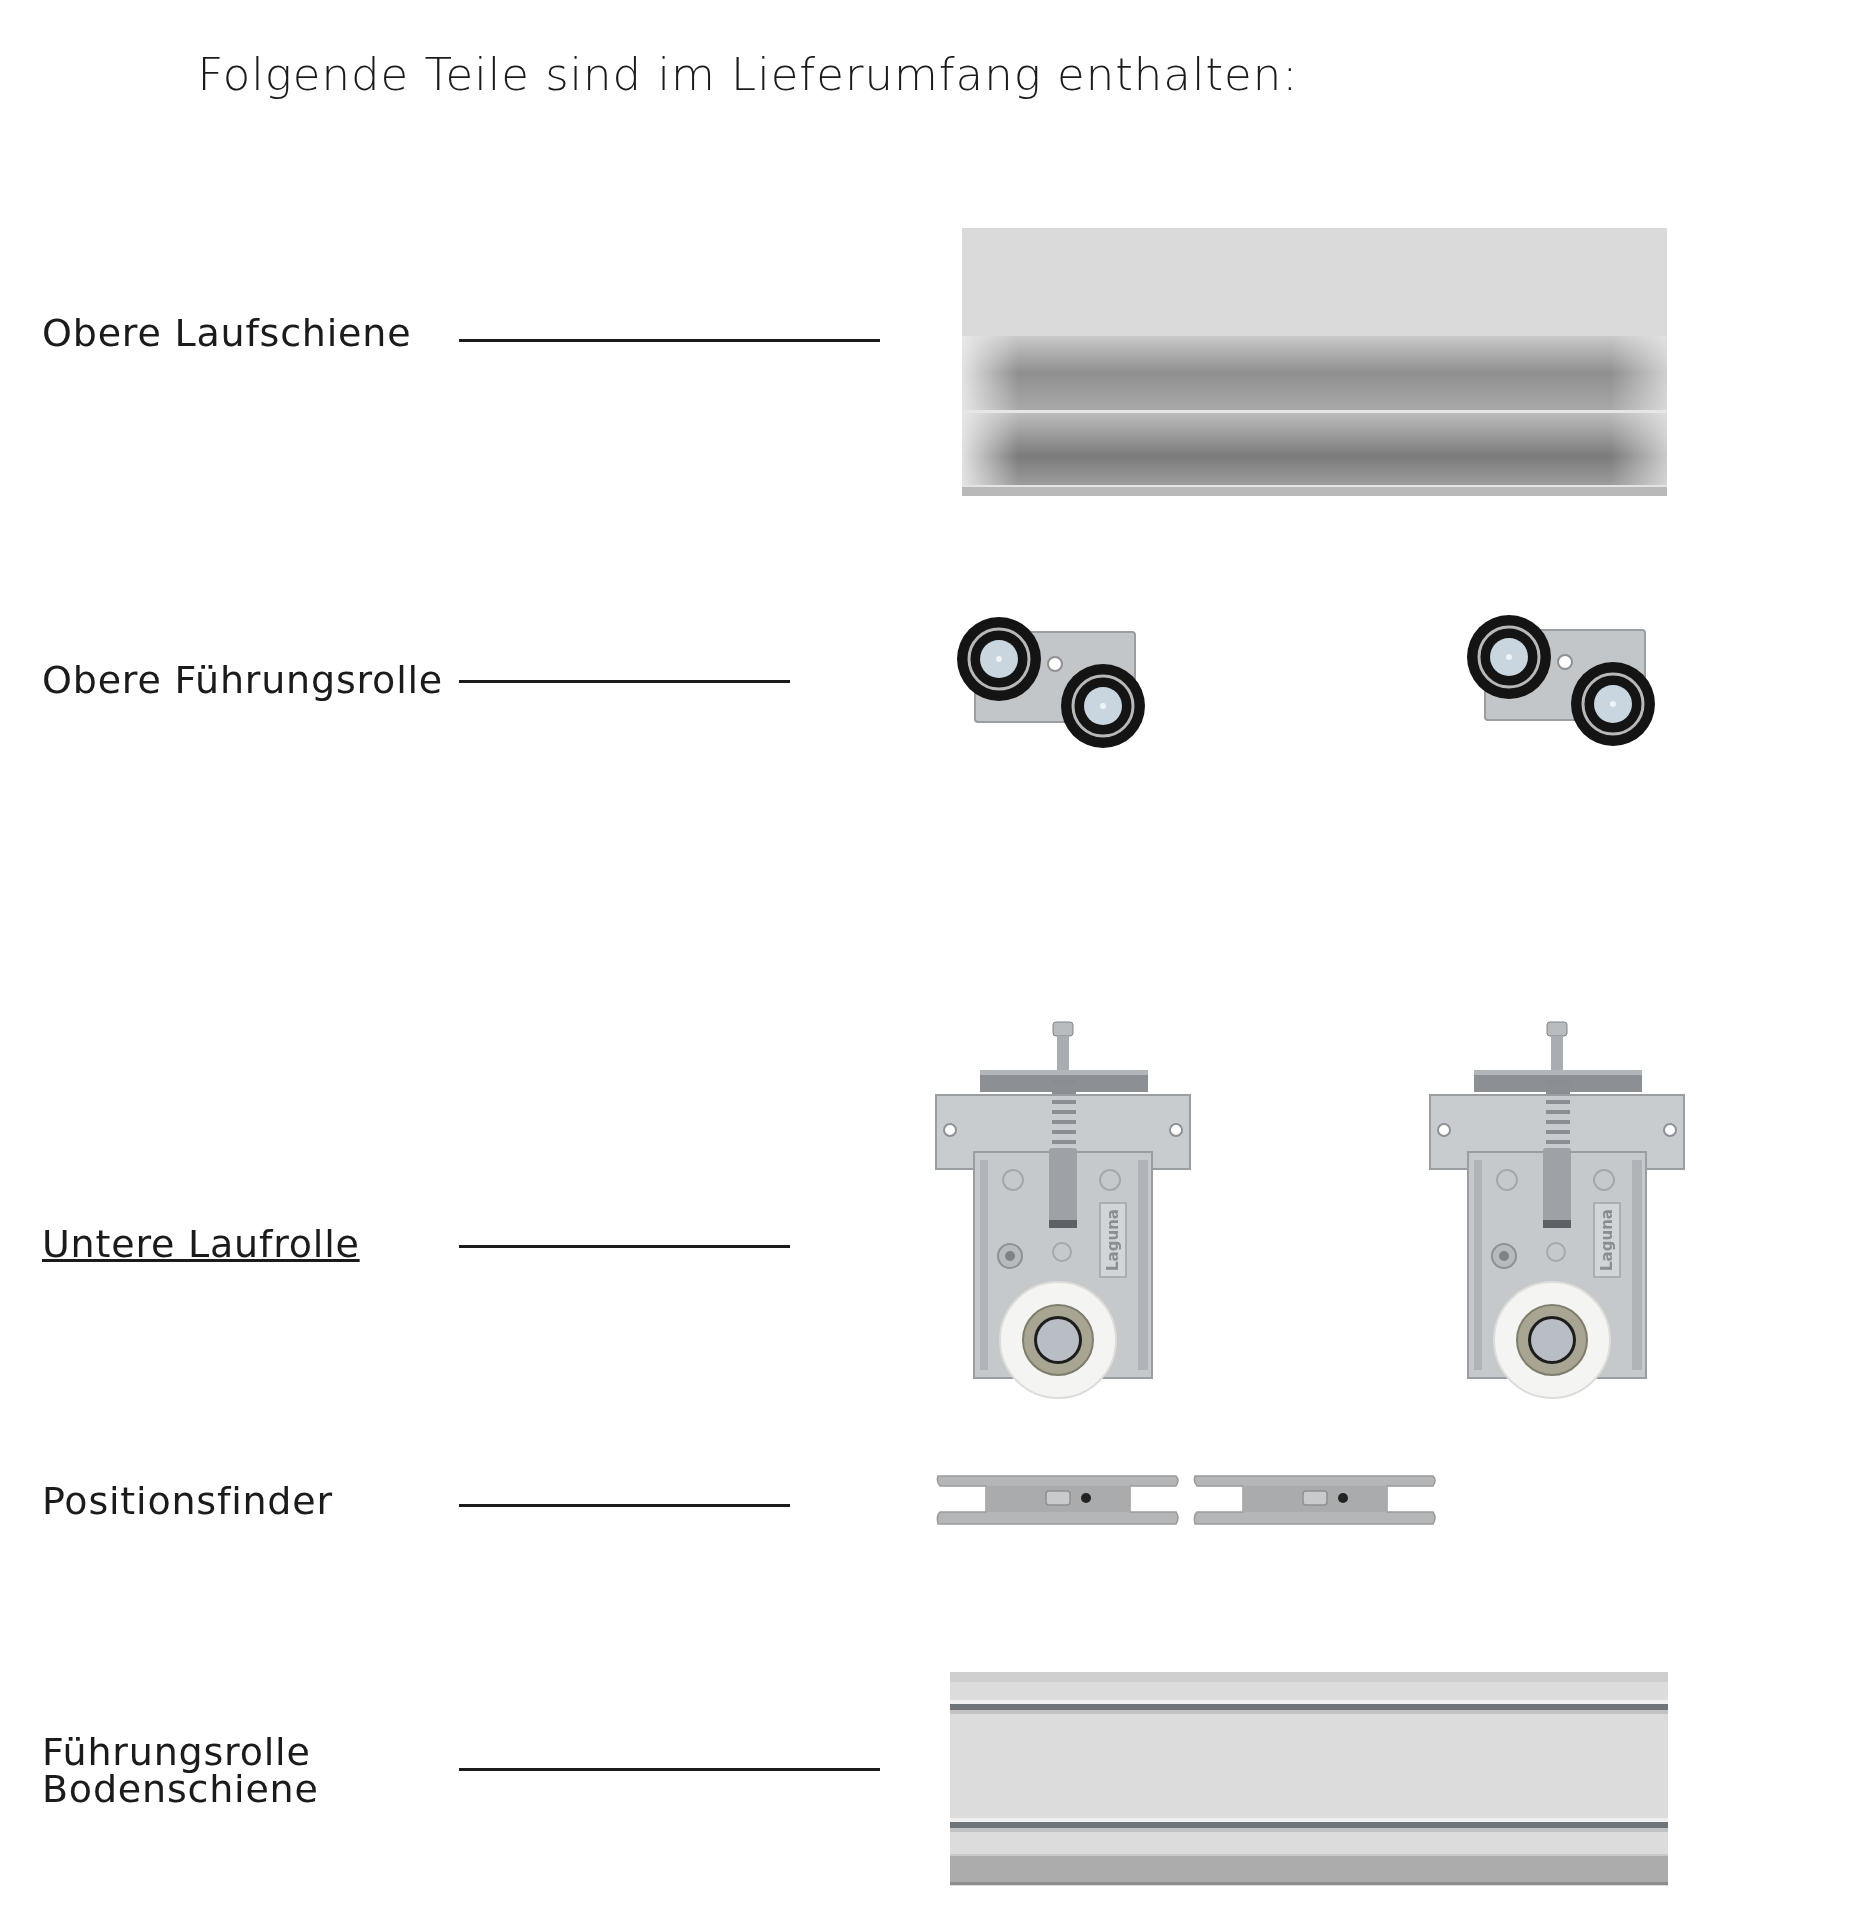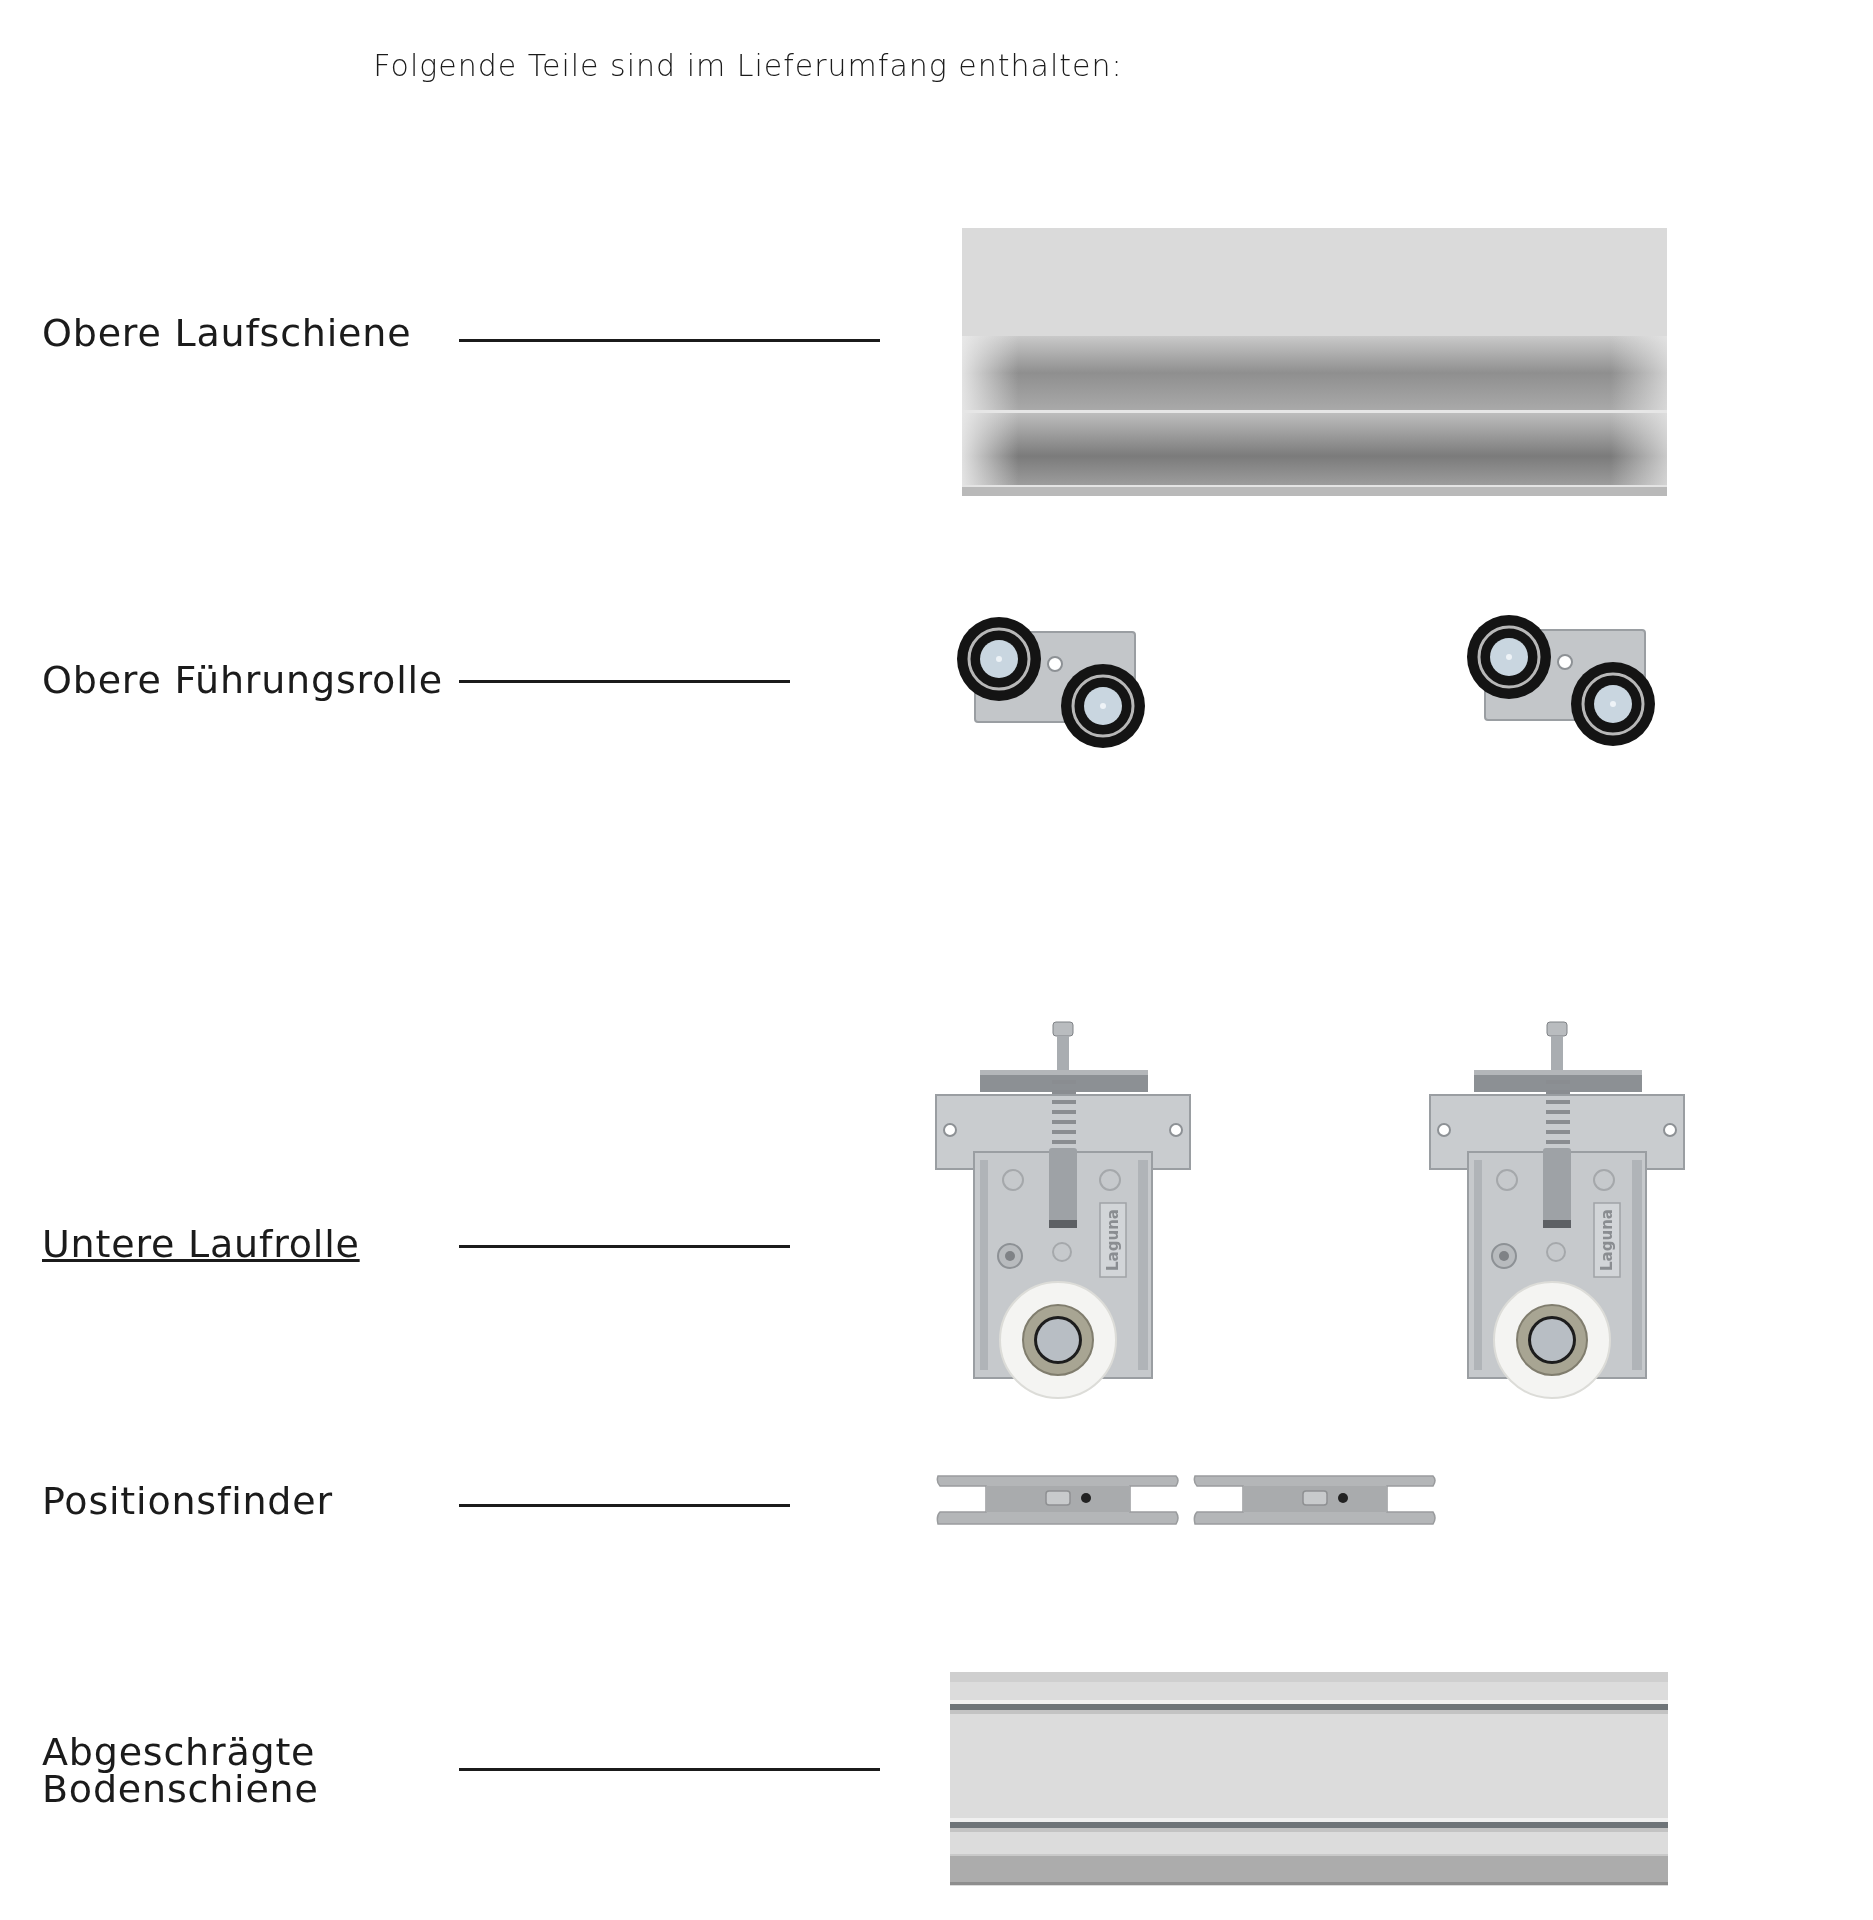--- a/index.html
+++ b/index.html
@@ -3,21 +3,21 @@
   <meta charset="utf-8">
   <style>
     html, body { margin: 0; padding: 0; background: #ffffff; }
     body {
       width: 1873px; height: 1920px; position: relative; overflow: hidden;
       font-family: "DejaVu Sans", "Liberation Sans", sans-serif;
       color: #1b1b1b;
     }
     .title {
       position: absolute; left: 0; top: 48px; width: 1496px;
-      text-align: center; font-size: 30px; font-weight: 300; letter-spacing: 1px;
+      text-align: center; font-size: 45px; font-weight: 300; letter-spacing: 1px;
       white-space: nowrap;
     }
     .label {
       position: absolute; left: 42px; font-size: 38px; letter-spacing: 0.8px;
       line-height: 37px; white-space: pre-line;
     }
     .leader {
       position: absolute; left: 459px; height: 3px; background: #1b1b1b;
     }
     .part { position: absolute; }
@@ -190,21 +190,21 @@
 
 <div class="part" style="left:1191px; top:1472px;">
   <svg width="248" height="58" viewBox="0 0 248 58">
     <path d="M4 4 Q2 10 6 14 L52 14 L52 40 L6 40 Q2 44 4 52 L242 52 Q246 46 242 40 L196 40 L196 14 L242 14 Q246 8 242 4 Z" fill="#b4b6b8" stroke="#9a9c9e" stroke-width="1.5"></path>
     <rect x="52" y="14" width="144" height="26" fill="#a9abad"></rect>
     <rect x="112" y="19" width="24" height="14" rx="3" fill="#c8cacc" stroke="#8e9092" stroke-width="1.5"></rect>
     <circle cx="152" cy="26" r="5" fill="#222"></circle>
   </svg>
 </div>
 
-<div class="label" style="top:1734px;">Abgeschrägte
+<div class="label" style="top:1734px;">Führungsrolle
 Bodenschiene</div>
 <div class="leader" style="top:1768px; width:421px;"></div>
 
 <div class="part" style="left:950px; top:1670px;">
   <svg width="720" height="220" viewBox="0 0 720 220">
     <rect x="0" y="2" width="718" height="214" fill="#dcdcdc"></rect>
     <rect x="0" y="2" width="718" height="10" fill="#cfcfcf"></rect>
     <rect x="0" y="30" width="718" height="4" fill="#f0f0f0"></rect>
     <rect x="0" y="34" width="718" height="6" fill="#6e7478"></rect>
     <rect x="0" y="40" width="718" height="4" fill="#c3c3c3"></rect>

